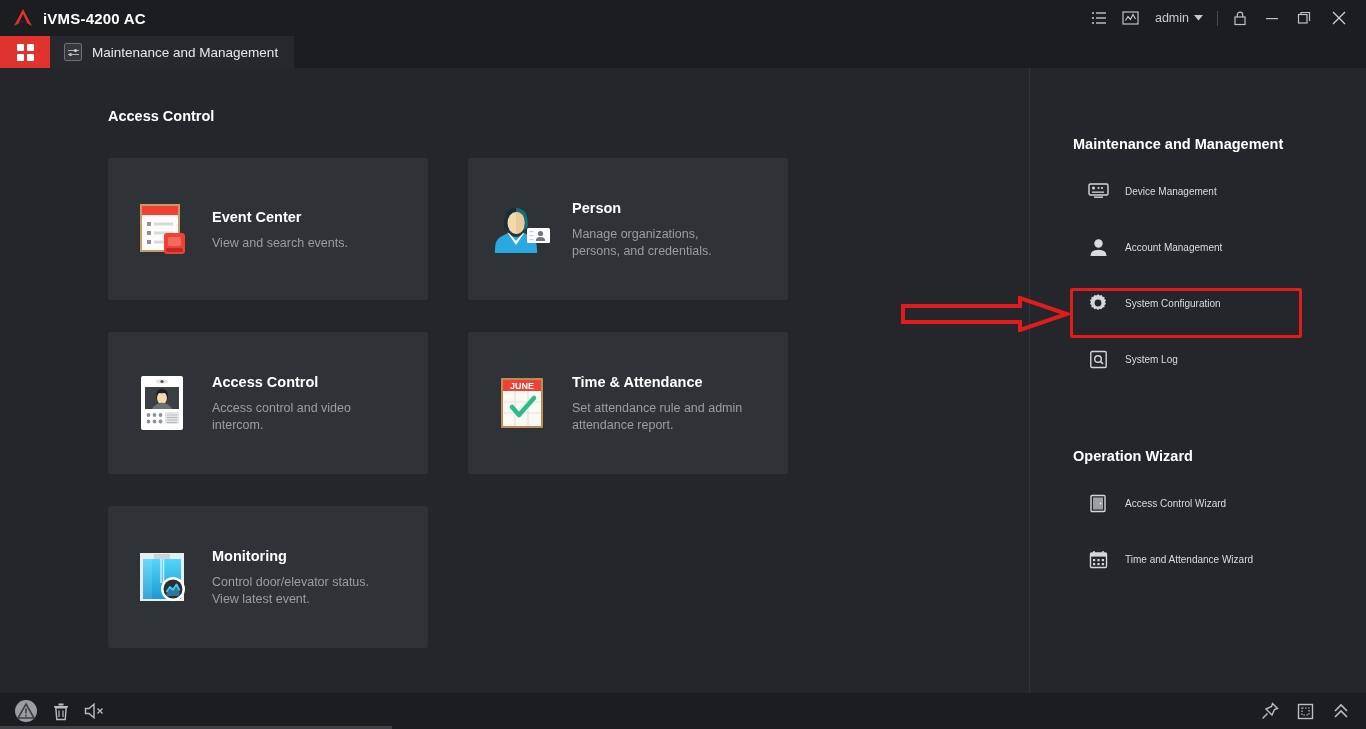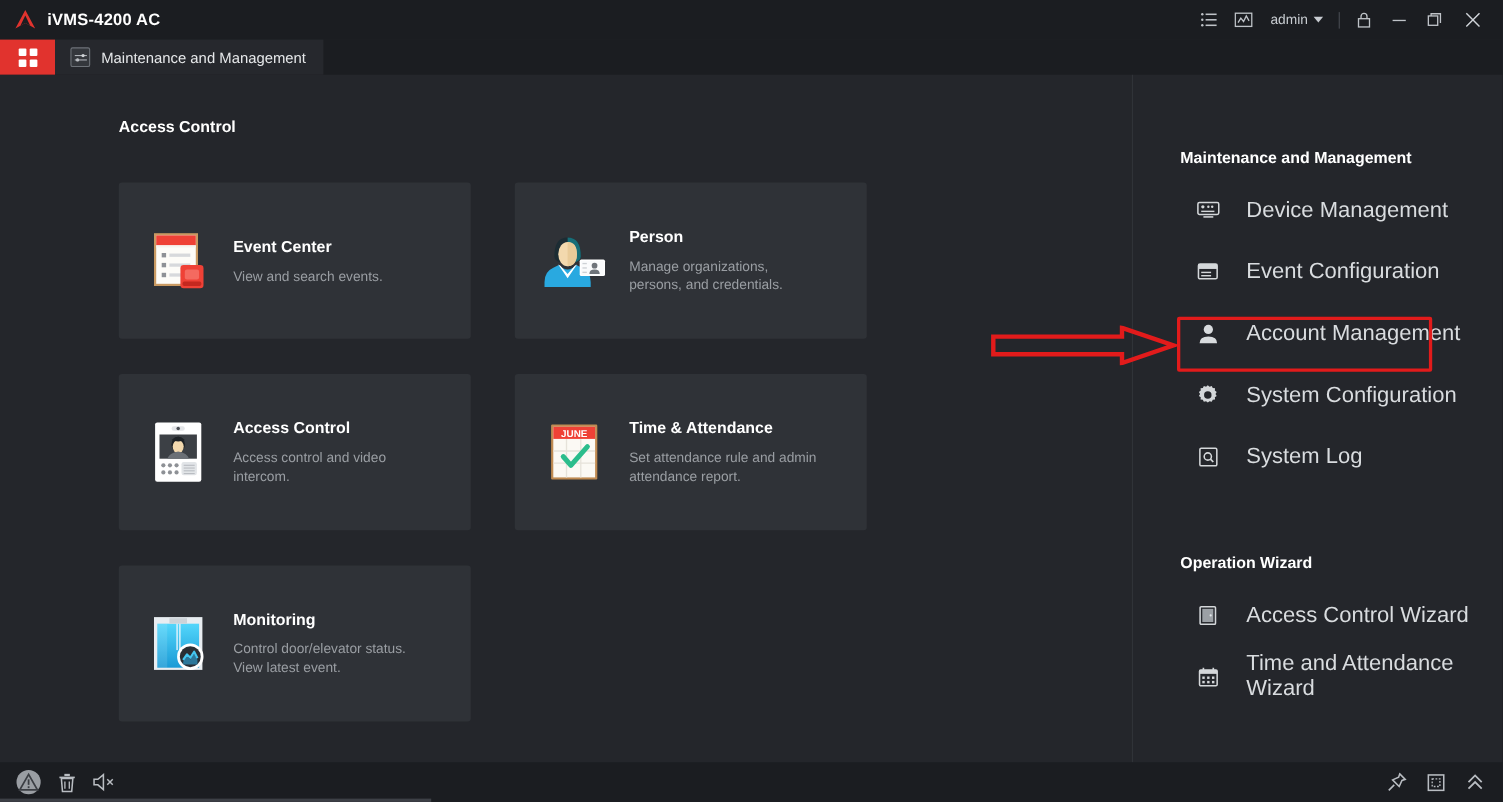--- a/index.html
+++ b/index.html
@@ -59,38 +59,38 @@
 
   
   .content { position:absolute; top:68px; left:0; width:1366px; height:625px; background:#24262b; }
   .divider { position:absolute; top:68px; left:1029px; width:1px; height:625px; background:#303338; }
 
   .section-title {
     position:absolute; left:108px; top:40px;
     color:#ffffff; font-size:14.5px; font-weight:bold;
   }
 
-  .cards { position:absolute; left:108px; top:98px; width:690px; }
+  .cards { position:absolute; left:108px; top:90px; width:690px; }
   .card-row { display:flex; gap:40px; margin-bottom:32px; }
   .card {
     width:320px; height:142px; background:#2f3237; border-radius:3px;
     display:flex; align-items:center; padding:0 22px; gap:18px; cursor:default;
   }
   .card .ic { width:64px; height:64px; flex:none; position:relative; }
   .card .txt { padding-top:2px; }
   .card .t { color:#ffffff; font-size:14.5px; font-weight:bold; margin-bottom:10px; }
   .card .d { color:#9a9ea3; font-size:12.5px; line-height:17px; max-width:175px; }
 
   
   .rpanel { position:absolute; left:1073px; top:68px; width:293px; }
   .rhead { color:#ffffff; font-size:14.5px; font-weight:bold; margin-top:68px; margin-bottom:6px; }
   .rhead.second { margin-top:72px; }
   .ritem {
-    display:flex; align-items:center; gap:24px; height:34px; margin-top:22px;
-    color:#d9dcdf; font-size:20px; cursor:default; padding-left:14px;
+    display:flex; align-items:center; gap:16px; height:34px; margin-top:22px;
+    color:#d9dcdf; font-size:10px; cursor:default; padding-left:14px;
   }
   .ritem .ri { width:22px; height:22px; flex:none; display:flex; align-items:center; justify-content:center; }
 
   
   .hl-box {
     position:absolute; left:1070px; top:288px; width:232px; height:50px;
     border:3px solid #e21b1b; border-radius:2px; pointer-events:none;
   }
   .arrow { position:absolute; left:900px; top:296px; width:170px; height:36px; pointer-events:none; }
 
@@ -353,31 +353,20 @@
           <circle cx="5.5" cy="6" r="1.5" fill="#d4d7da"></circle>
           <circle cx="10.5" cy="6" r="1.1" fill="#d4d7da"></circle>
             <circle cx="14" cy="6" r="1.1" fill="#d4d7da"></circle>
           <rect x="4" y="9.5" width="12" height="1.3" fill="#d4d7da"></rect>
           <rect x="6" y="14.5" width="9" height="1.4" fill="#d4d7da"></rect>
         </svg>
       </span>
       <span>Device Management</span>
     </div>
 
-    <div class="ritem">
-      <span class="ri">
-        <svg width="20" height="18" viewBox="0 0 20 18">
-          <rect x="1.5" y="2" width="17" height="13.5" rx="1.5" fill="none" stroke="#d4d7da" stroke-width="1.4"></rect>
-          <rect x="1.5" y="2" width="17" height="4.5" fill="#d4d7da"></rect>
-          <rect x="4" y="9" width="9" height="1.3" fill="#d4d7da"></rect>
-          <rect x="4" y="12" width="9" height="1.3" fill="#d4d7da"></rect>
-        </svg>
-      </span>
-      <span>Event Configuration</span>
-    </div>
 
     <div class="ritem">
       <span class="ri">
         <svg width="19" height="19" viewBox="0 0 19 19">
           <circle cx="9.5" cy="5.5" r="4.2" fill="#d8dbde"></circle>
           <path d="M1.5 18 q0-6.2 8-6.2 q8 0 8 6.2z" fill="#d8dbde"></path>
         </svg>
       </span>
       <span>Account Management</span>
     </div>

